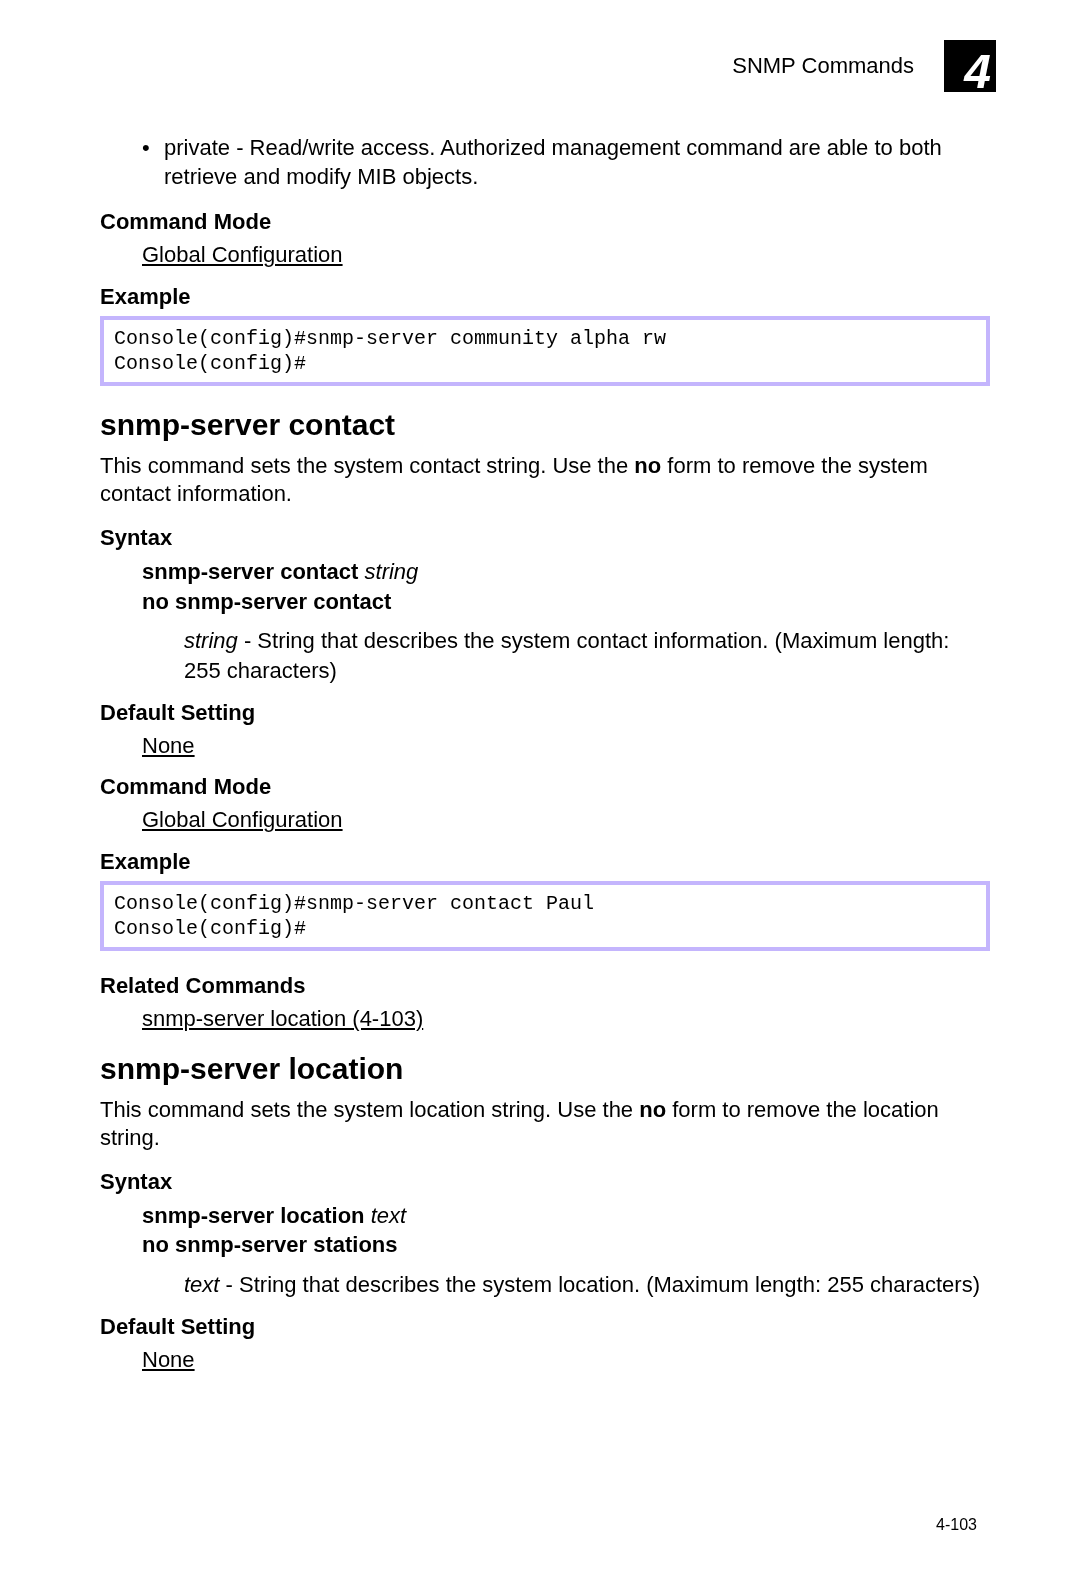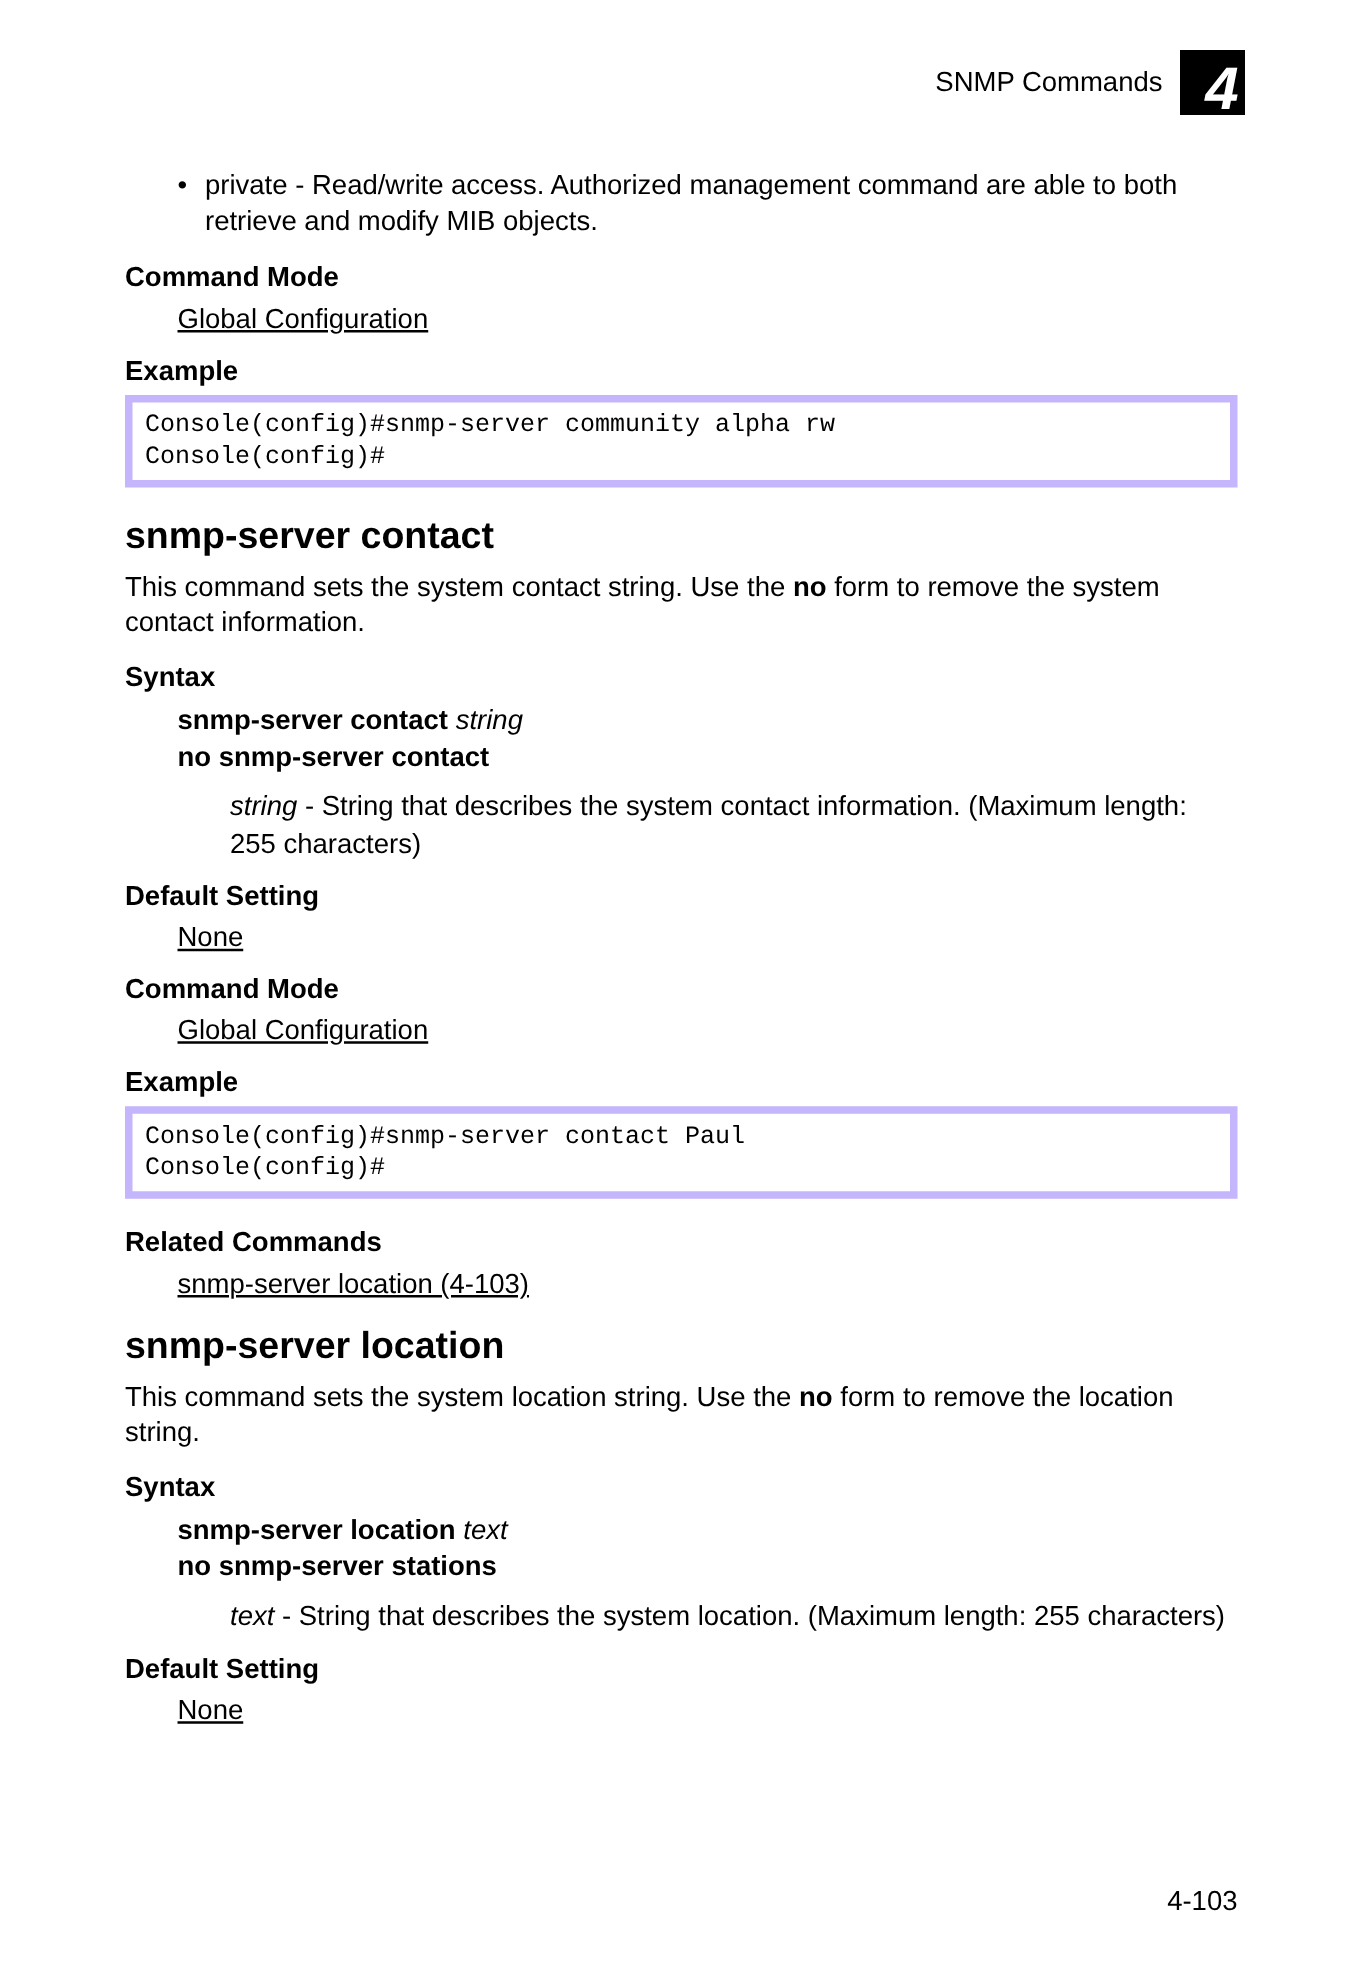--- a/index.html
+++ b/index.html
@@ -11,21 +11,21 @@
       color: #000;
       position: relative;
     }
     .page {
       padding: 40px 90px 40px 100px;
     }
     .header {
       display: flex;
       justify-content: flex-end;
       align-items: center;
-      gap: 14px;
+      gap: 30px;
       margin-bottom: 42px;
       margin-right: -6px;
     }
     .header-text { font-size: 22px; }
     .chapter-box {
       width: 52px;
       height: 52px;
       background: #000;
       position: relative;
     }
@@ -58,21 +58,21 @@
       margin-bottom: 6px;
     }
     .indent-text {
       font-size: 22px;
       margin-left: 42px;
       line-height: 1.3;
       margin-bottom: 12px;
       text-decoration: underline;
     }
     .code-box {
-      border: 6px solid #c4b5fd;
+      border: 4px solid #c4b5fd;
       padding: 6px 10px;
       font-family: "Courier New", Courier, monospace;
       font-size: 20px;
       white-space: pre;
       margin-bottom: 22px;
       margin-top: 4px;
       line-height: 1.25;
     }
     h2.command-title {
       font-size: 30px;
@@ -96,22 +96,22 @@
     .param-desc {
       font-size: 22px;
       margin-left: 84px;
       line-height: 1.35;
       margin-bottom: 14px;
     }
     .param-desc .italic { font-style: italic; }
     .footer {
       position: absolute;
       bottom: 36px;
-      right: 90px;
-      font-size: 22px;
+      right: 103px;
+      font-size: 16px;
     }
     .inline-bold { font-weight: bold; }
   </style>
 </head>
 <body>
 
 <div class="page">
 
   <div class="header">
     <span class="header-text">SNMP Commands</span>

